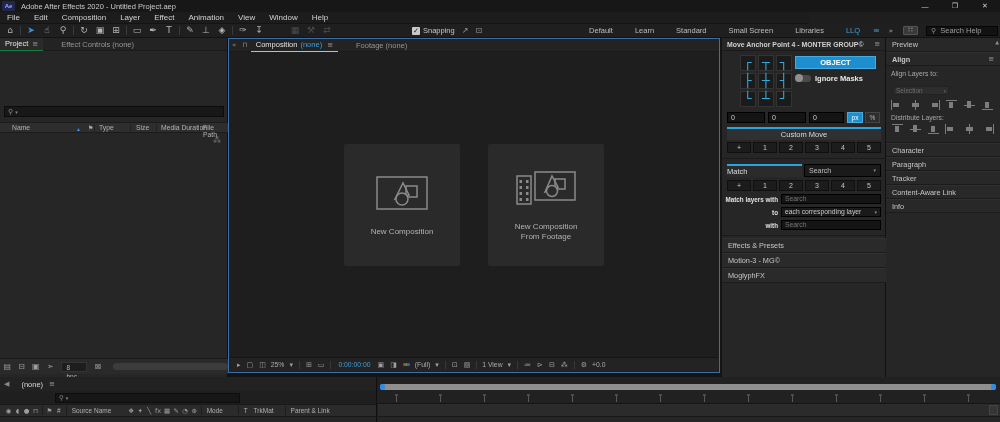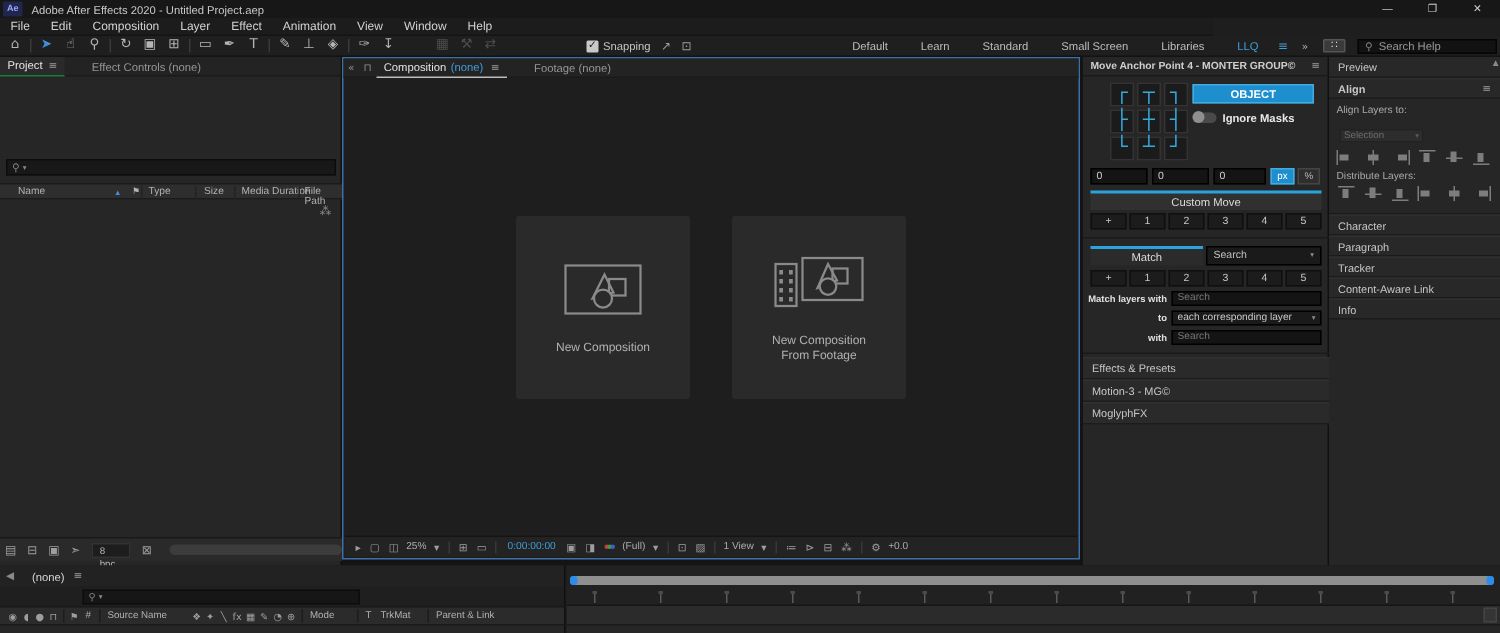--- a/index.html
+++ b/index.html
@@ -20,21 +20,21 @@
   
   #menubar{position:absolute;left:0;top:12px;width:809px;height:12px;background:#1c1c1c;display:flex;align-items:center;border-bottom:1px solid #141414}
   .mitem{font-size:8px;color:#d2d2d2;padding:0 7px;line-height:12px}
 
   
   #toolbar{position:absolute;left:0;top:24px;width:1000px;height:14px;background:#1f1f1f;border-bottom:1px solid #131313;display:flex;align-items:center}
   .tool{width:16px;text-align:center;font-size:9px;color:#b5b5b5;line-height:13px}
   .tool.active{color:#3f8fe0}
   .tool.dim{color:#4d4d4d}
   .tsep{width:1px;height:9px;background:#3a3a3a;margin:0 2px}
-  #snap{display:flex;align-items:flex-end;margin-left:56px}
+  #snap{display:flex;align-items:flex-end;margin-left:77px}
   #snap .cb{width:8px;height:8px;background:#c9c9c9;color:#1a1a1a;font-size:7px;line-height:8px;text-align:center;border-radius:1px;margin-right:3px}
   #snap .lbl{font-size:7.5px;color:#c6c6c6}
   .postsnap{font-size:8px;color:#9a9a9a;margin-left:7px}
   #workspaces{display:flex;margin-left:96px;align-items:center}
   .ws{font-size:7.5px;color:#bdbdbd;padding:0 11px}
   .ws.active{color:#3f9fd9}
   #wsmenu{color:#3f9fd9;font-size:8px;margin-left:2px}
   #wsmore{color:#a8a8a8;font-size:7px;margin-left:9px}
   #kbdicon{width:15px;height:9px;background:#3a3a3a;border:1px solid #555;border-radius:1px;margin-left:10px;
     color:#ddd;font-size:7px;line-height:7px;text-align:center}
@@ -97,21 +97,21 @@
   #ignorerow .tog{width:16px;height:7px;background:#4a4a4a;border-radius:4px;position:relative;margin-right:4px}
   #ignorerow .tog i{position:absolute;left:0;top:-1px;width:8px;height:8px;background:#8f8f8f;border-radius:50%}
   #ignorerow .il{font-size:7.5px;font-weight:bold;color:#e8e8e8}
   .ainput{position:absolute;height:11px;background:#141414;border:1px solid #000;color:#cfcfcf;font-size:7px;line-height:9px;padding-left:3px}
   #unitpx{position:absolute;left:125px;top:74px;width:16px;height:11px;background:#1d8fcf;color:#fff;font-size:6.5px;text-align:center;line-height:10px;border:1px solid #45aade}
   #unitpct{position:absolute;left:143px;top:74px;width:15px;height:11px;background:#2e2e2e;color:#b5b5b5;font-size:6.5px;text-align:center;line-height:10px;border:1px solid #444}
   #custommove{position:absolute;left:5px;top:89px;width:154px;height:13px;background:#303030;border-top:2px solid #2aa3dd;color:#dcdcdc;font-size:7.5px;text-align:center;line-height:11px}
   .slotrow{position:absolute;left:5px;width:154px;height:11px;display:flex;gap:2px}
   .slot{flex:1;background:#1c1c1c;border:1px solid #0f0f0f;color:#c8c8c8;font-size:7px;text-align:center;line-height:9px}
   .hdiv{position:absolute;left:0;width:164px;height:1px;background:#1a1a1a}
-  #matchtab{position:absolute;left:5px;top:126px;width:75px;height:13px;background:#2b2b2b;border-top:2px solid #2aa3dd;color:#dcdcdc;font-size:7.5px;text-align:center;line-height:11px}
+  #matchtab{position:absolute;left:5px;top:126px;width:75px;height:13px;background:#2b2b2b;border-top:2px solid #2aa3dd;color:#dcdcdc;font-size:7.5px;text-align:left;line-height:11px}
   #searchdd{position:absolute;left:82px;top:126px;width:77px;height:13px;background:#1a1a1a;border:1px solid #000;color:#c0c0c0;font-size:7px;line-height:11px;padding:0 4px;display:flex}
   #searchdd .dd{margin-left:auto;font-size:5px;color:#8a8a8a;line-height:11px}
   .flabel{position:absolute;font-size:6.3px;font-weight:bold;color:#e0e0e0;text-align:right}
   .finput{position:absolute;left:59px;width:100px;height:10px;background:#141414;border:1px solid #000;color:#777;font-size:6.8px;line-height:8px;padding-left:3px}
   #todd{position:absolute;left:59px;top:169px;width:100px;height:10px;background:#1a1a1a;border:1px solid #000;color:#c8c8c8;font-size:6.8px;line-height:8px;padding:0 3px;display:flex}
   #todd .dd{margin-left:auto;font-size:5px;color:#8a8a8a;line-height:9px}
   #stacked{position:absolute;left:0;top:200px;width:164px}
   .stackrow{height:15px;background:#2a2a2a;border-bottom:1px solid #1c1c1c;border-top:1px solid #313131;
     font-size:7.3px;color:#c6c6c6;display:flex;align-items:center;padding-left:6px}
 

